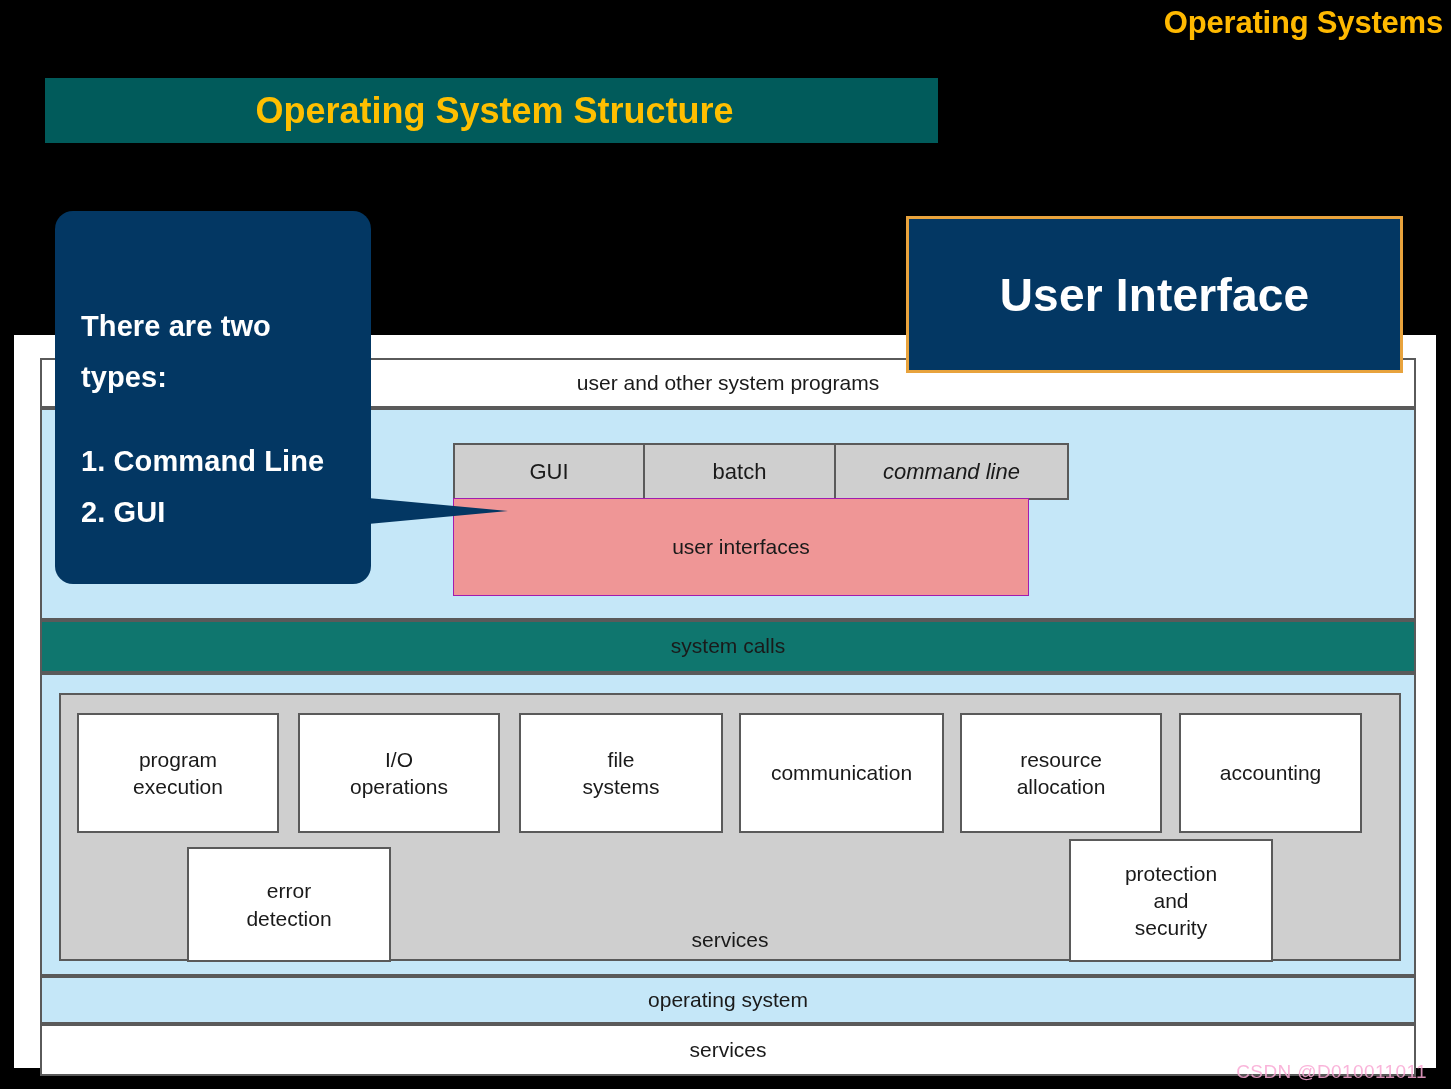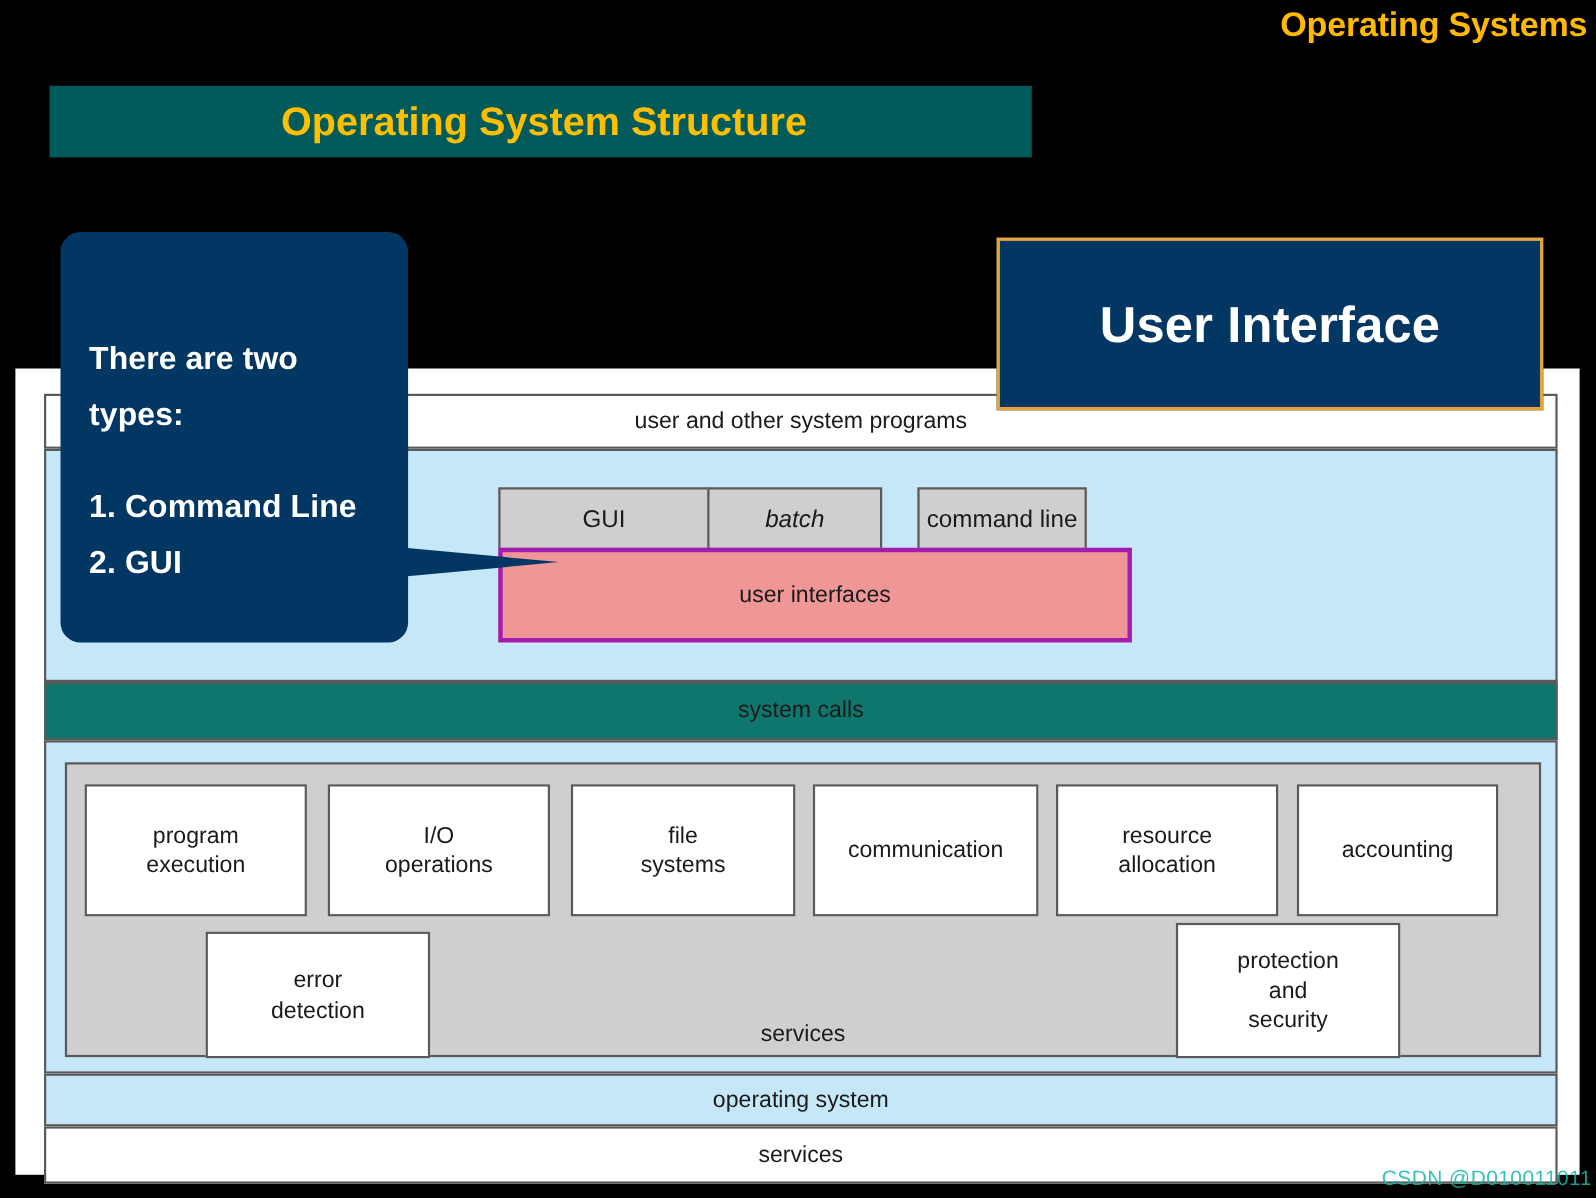--- a/index.html
+++ b/index.html
@@ -128,30 +128,30 @@
     border: 2px solid #5a5a5a;
     box-sizing: border-box;
     background: #CFCFCF;
     display: flex;
     align-items: center;
     justify-content: center;
     font-size: 22px;
     color: #1a1a1a;
   }
   #ui-cell-gui         { left: 0px;   width: 192px; }
-  #ui-cell-batch       { left: 190px; width: 159px; font-style: italic; }
-  #ui-cell-commandline { left: 381px; width: 154px; }
+  #ui-cell-batch       { left: 190px; width: 193px; }
+  #ui-cell-commandline { left: 381px; width: 235px; font-style: italic; }
 
   #ui-interfaces {
     position: absolute;
     left: 0;
     top: 55px;
     width: 576px;
-    height: 86px;
-    border: 4px solid #a21caf;
+    height: 98px;
+    border: 1px solid #a21caf;
     box-sizing: border-box;
     background: #EF9696;
     display: flex;
     align-items: center;
     justify-content: center;
     font-size: 21px;
     color: #1a1a1a;
   }
 
   
@@ -250,23 +250,23 @@
   #user-interface-label {
     color: #FFFFFF;
     font-size: 46px;
     font-weight: bold;
     letter-spacing: 0.2px;
   }
 
   
   #watermark {
     position: absolute;
-    right: 4px;
+    right: 24px;
     bottom: 6px;
-    color: #14b8a6;
+    color: #f9a8d4;
     font-size: 19px;
     opacity: 0.85;
     letter-spacing: 0.4px;
     white-space: nowrap;
     font-family: "Liberation Sans", sans-serif;
   }
 </style>
 </head>
 <body>
 

